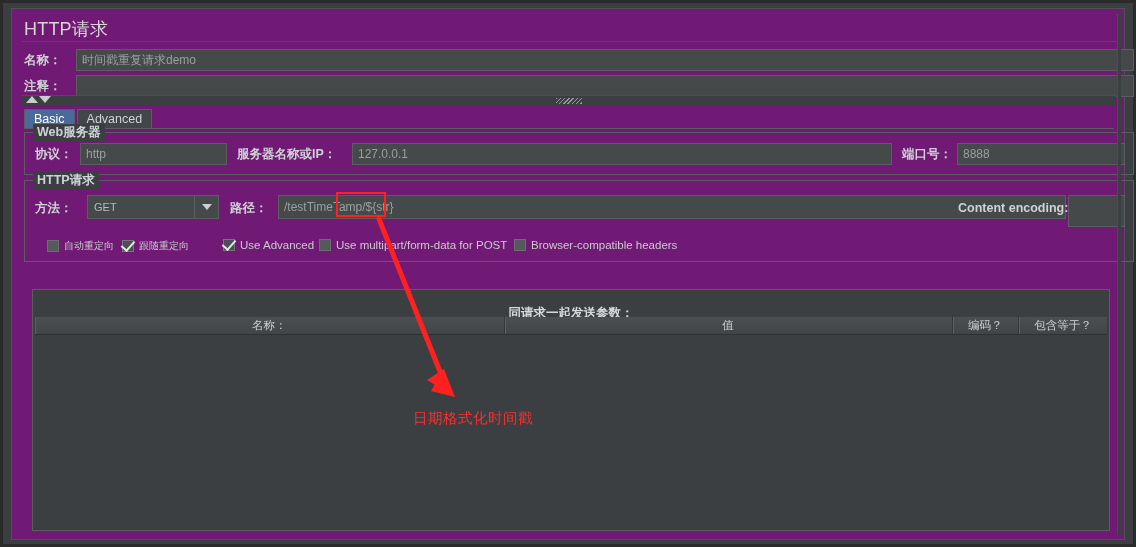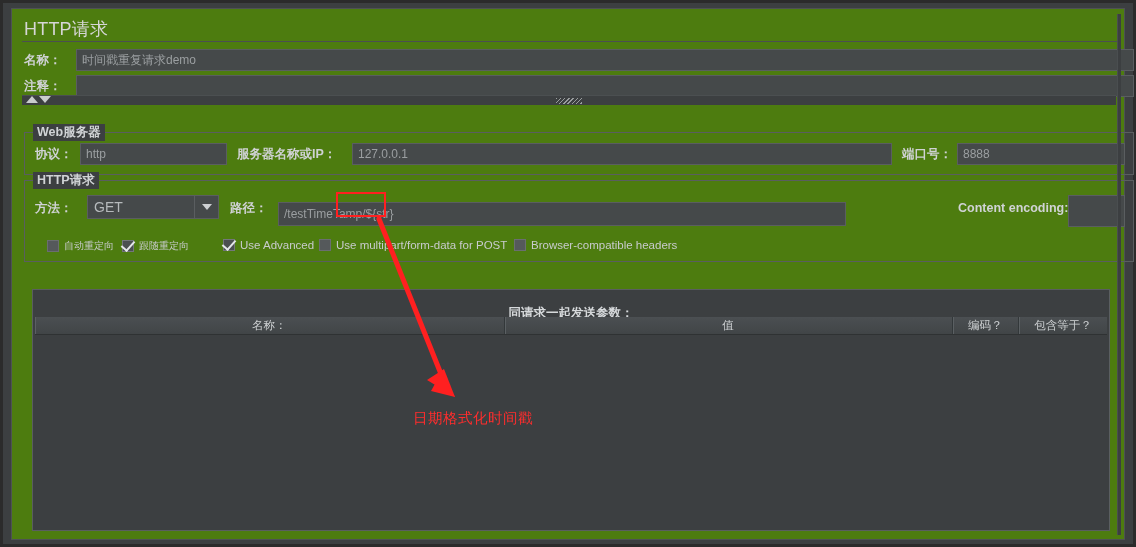--- a/index.html
+++ b/index.html
@@ -21,21 +21,21 @@
   .win-frame {
     position: absolute; left: 0; top: 0; width: 1136px; height: 547px;
     border-left: 3px solid #2b2b2b;
     border-top: 3px solid #2b2b2b;
     border-right: 3px solid #2b2b2b;
     border-bottom: 3px solid #2b2b2b;
     background: #3c3f41;
   }
   .inner-pane {
     position: absolute; left: 8px; top: 5px; right: 8px; bottom: 4px;
-    background: #4d7c0f;
+    background: #701a75;
     border: 1px solid #4e5254;
   }
 
   
   .panel-title {
     position: absolute; left: 12px; top: 8px;
     font-size: 18px; color: #d6d6d6;
     letter-spacing: 0.2px;
     white-space: nowrap;
   }
@@ -137,34 +137,33 @@
   .web-row .f-port  { position: absolute; left: 932px; top: 0; width: 168px; }
 
   
   .http-row1 { position: absolute; left: 0; top: 14px; width: 100%; height: 26px; }
   .http-row1 .l-method { position: absolute; left: 10px; top: 5px; }
   .combo {
     position: absolute; left: 62px; top: 0; width: 132px; height: 24px;
     background: #45494a; border: 1px solid #5a5e60;
     display: flex; align-items: center;
   }
-  .combo .val { flex: 1; padding-left: 6px; color: #b6babc; font-size: 14px; }
+  .combo .val { flex: 1; padding-left: 6px; color: #b6babc; font-size: 11px; }
   .combo .arrowbox {
     width: 24px; height: 100%; border-left: 1px solid #5a5e60;
     background: #45494a; display: flex; align-items: center; justify-content: center;
   }
   .combo .arrowbox i {
     width: 0; height: 0; border-left: 5px solid transparent;
     border-right: 5px solid transparent; border-top: 6px solid #cdd0d2; display: block;
   }
   .http-row1 .l-path { position: absolute; left: 205px; top: 5px; }
   .http-row1 .f-path {
-    position: absolute; left: 253px; top: 0; width: 568px; height: 24px;
+    position: absolute; left: 253px; top: 0; width: 788px; height: 24px;
     line-height: 19px;
-    margin-top: 7px;
   }
   .http-row1 .l-enc { position: absolute; left: 933px; top: 6px; font-weight: 700; color: #d0d3d5; }
   .http-row1 .f-enc { position: absolute; left: 1043px; top: 0; width: 57px; height: 32px; }
 
   
   .cb-row { position: absolute; left: 0; top: 58px; width: 100%; height: 20px; }
   .cb {
     position: absolute; top: 0; display: flex; align-items: center; gap: 5px;
     white-space: nowrap; font-size: 11.5px; color: #c8cbcd;
   }
@@ -259,20 +258,24 @@
       </div>
 
       <div class="splitter">
         <div class="split-arrows">
           <span class="tri-up"></span>
           <span class="tri-dn"></span>
         </div>
         <div class="split-grip"></div>
       </div>
 
+      <div class="tabbar">
+        <div class="tab-line"></div>
+        <span class="tab sel">Basic</span><span class="tab">Advanced</span>
+      </div>
 
       <div class="group" id="grp-web">
         <div class="gtitle">Web服务器</div>
         <div class="web-row">
           <span class="lbl l-proto">协议：</span>
           <div class="field f-proto">http</div>
           <span class="lbl l-host">服务器名称或IP：</span>
           <div class="field f-host">127.0.0.1</div>
           <span class="lbl l-port">端口号：</span>
           <div class="field f-port">8888</div>

